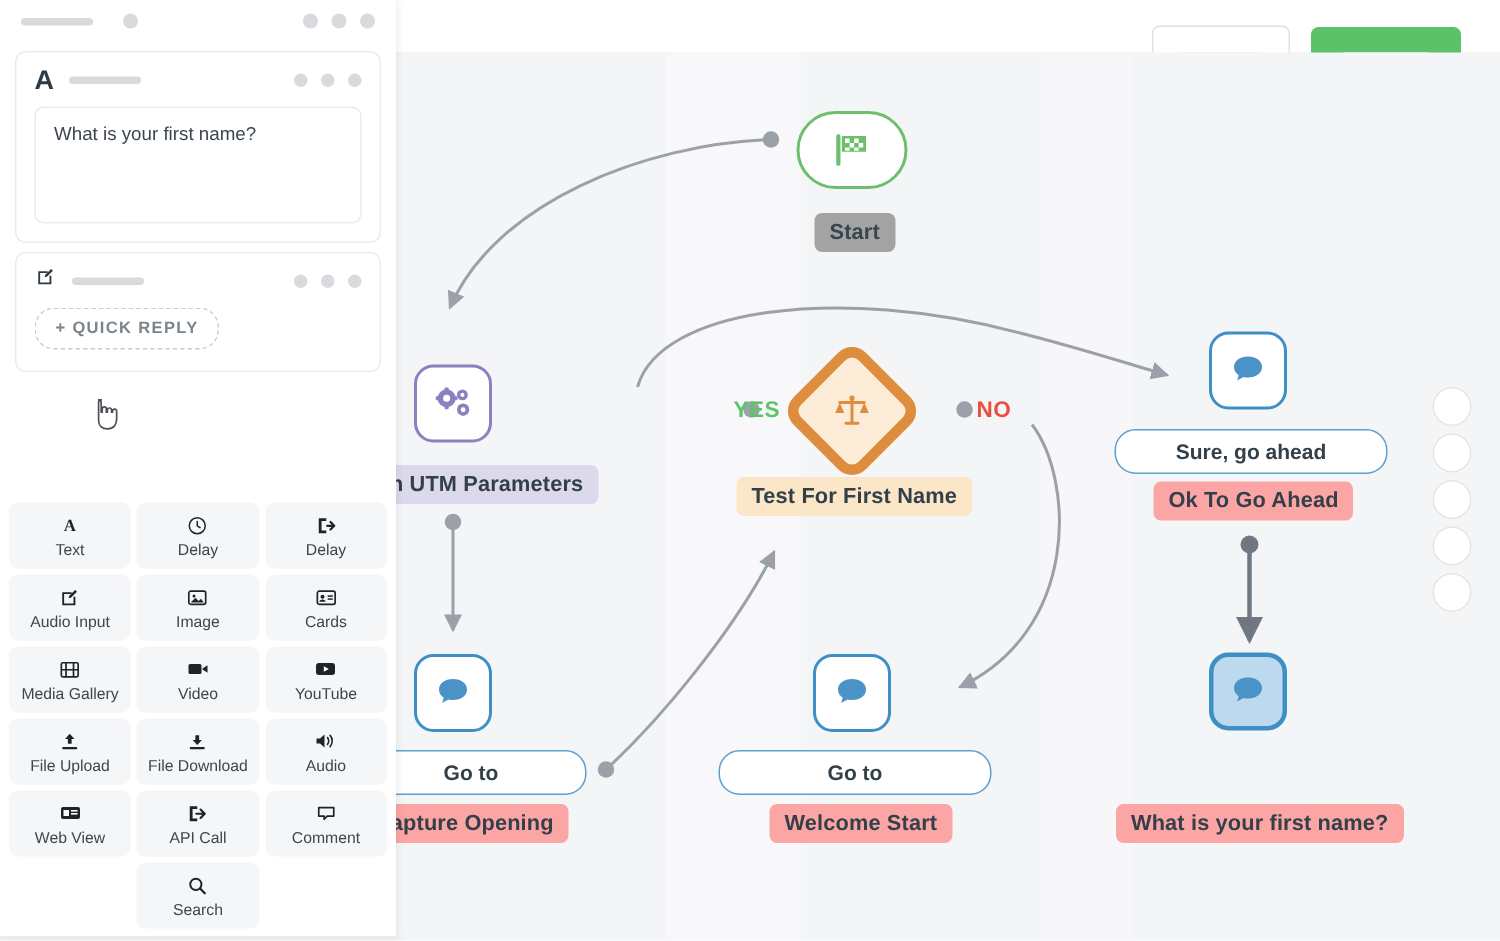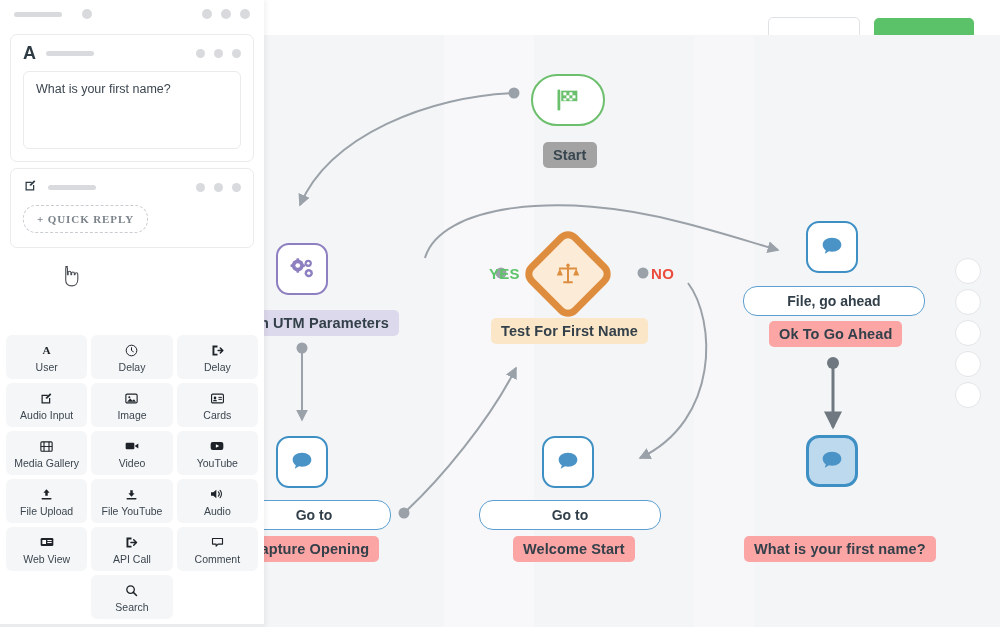--- a/index.html
+++ b/index.html
@@ -67,21 +67,21 @@
 
   .card{margin:6px 10px;border:1px solid #e9ebed;border-radius:7px;background:#fff;}
   .card-head{display:flex;align-items:center;height:36px;padding:0 12px;}
   .card-head .ttl{font-size:18px;font-weight:700;color:#2f3b44;}
   .card-head .bar{width:48px;height:5px;border-radius:3px;background:#d8dadd;margin-left:10px;}
   .card-head .dots{margin-left:auto;display:flex;gap:9px;}
   .card-head .dots i{width:9px;height:9px;border-radius:50%;background:#d8dadd;display:block;}
   .textbox{margin:0 12px 12px;border:1px solid #e9ebed;border-radius:6px;height:78px;padding:10px 12px;
            font-size:12.5px;color:#3c4650;box-sizing:border-box;}
   .qr{margin:0 12px 14px;display:inline-flex;align-items:center;justify-content:center;height:26px;padding:0 13px;
-      border:1.5px dashed #c9ccd0;border-radius:13px;font-size:11px;font-weight:700;letter-spacing:.9px;color:#7b838b;font-family:Liberation Serif, serif;}
+      border:1.5px dashed #c9ccd0;border-radius:13px;font-size:11px;font-weight:700;letter-spacing:.9px;color:#7b838b;}
 
   
   .cursor{position:absolute;left:58px;top:264px;width:26px;height:30px;}
 
   
   #palette{position:absolute;left:0;bottom:0;width:264px;background:#fff;padding:6px 6px 8px;box-sizing:border-box;}
   .pal-grid{display:grid;grid-template-columns:repeat(3,1fr);gap:4px;}
   .pal-item{background:#f5f6f7;border-radius:6px;height:44px;display:flex;flex-direction:column;
             align-items:center;justify-content:center;gap:3px;}
   .pal-item .glyph{height:17px;display:flex;align-items:center;justify-content:center;color:#1d2329;}
@@ -196,21 +196,21 @@
   <div class="cond-text yes" style="left:457px;top:265px;margin-left:32px;">YES</div>
   <div class="cond-text no" style="left:651px;top:265px;">NO</div>
 
   <div class="node" style="left:806px;top:221px;">
     <div class="nicon msg">
       <svg width="28" height="28" viewBox="0 0 24 24">
         <path d="M12 4c4.7 0 8 2.6 8 6s-3.3 6-8 6c-.9 0-1.8-.1-2.6-.3l-3.6 2 .9-3C5 13.6 4 11.9 4 10c0-3.4 3.3-6 8-6z" fill="#4a93c7"></path>
       </svg>
     </div>
   </div>
-  <div class="pill" style="left:743px;top:286px;width:180px;">File, go ahead</div>
+  <div class="pill" style="left:743px;top:286px;width:180px;">Sure, go ahead</div>
   <div class="nlabel lb-blue" style="left:769px;top:321px;">Ok To Go Ahead</div>
 
   <div class="node" style="left:276px;top:436px;">
     <div class="nicon msg">
       <svg width="28" height="28" viewBox="0 0 24 24">
         <path d="M12 4c4.7 0 8 2.6 8 6s-3.3 6-8 6c-.9 0-1.8-.1-2.6-.3l-3.6 2 .9-3C5 13.6 4 11.9 4 10c0-3.4 3.3-6 8-6z" fill="#4a93c7"></path>
       </svg>
     </div>
   </div>
   <div class="pill" style="left:237px;top:500px;width:152px;">Go to</div>
@@ -290,21 +290,21 @@
     </svg>
 
     <div id="palette">
       <div class="pal-grid">
         <div class="pal-item">
           <span class="glyph">
               <svg width="15" height="15" viewBox="0 0 24 24">
                 <text x="12" y="18" font-size="18" font-family="Liberation Serif, serif" font-weight="700" text-anchor="middle" fill="#1d2329">A</text>
               </svg>
             </span>
-          <span class="lbl">User</span>
+          <span class="lbl">Text</span>
         </div>
         <div class="pal-item">
           <span class="glyph">
               <svg width="15" height="15" viewBox="0 0 24 24">
                 <circle cx="12" cy="12" r="8.5" fill="none" stroke="#1d2329" stroke-width="1.6"></circle>
                 <path d="M12 7.5V12l3 2" stroke="#1d2329" stroke-width="1.6" fill="none" stroke-linecap="round"></path>
               </svg>
             </span>
           <span class="lbl">Delay</span>
         </div>
@@ -385,21 +385,21 @@
             </span>
           <span class="lbl">File Upload</span>
         </div>
         <div class="pal-item">
           <span class="glyph">
               <svg width="15" height="15" viewBox="0 0 24 24">
                 <path d="M12 15.5l-5-5.5h3v-5h4v5h3z" fill="#1d2329"></path>
                 <rect x="4" y="17.5" width="16" height="2.4" rx="1" fill="#1d2329"></rect>
               </svg>
             </span>
-          <span class="lbl">File YouTube</span>
+          <span class="lbl">File Download</span>
         </div>
         <div class="pal-item">
           <span class="glyph">
               <svg width="16" height="16" viewBox="0 0 24 24">
                 <path d="M3 9.5h3.5L11 5.5v13L6.5 14.5H3z" fill="#1d2329"></path>
                 <path d="M14 8.6c1.6 1.8 1.6 5 0 6.8M16.6 6.4c2.8 3 2.8 8.2 0 11.2" stroke="#1d2329" stroke-width="1.6" fill="none" stroke-linecap="round"></path>
               </svg>
             </span>
           <span class="lbl">Audio</span>
         </div>

